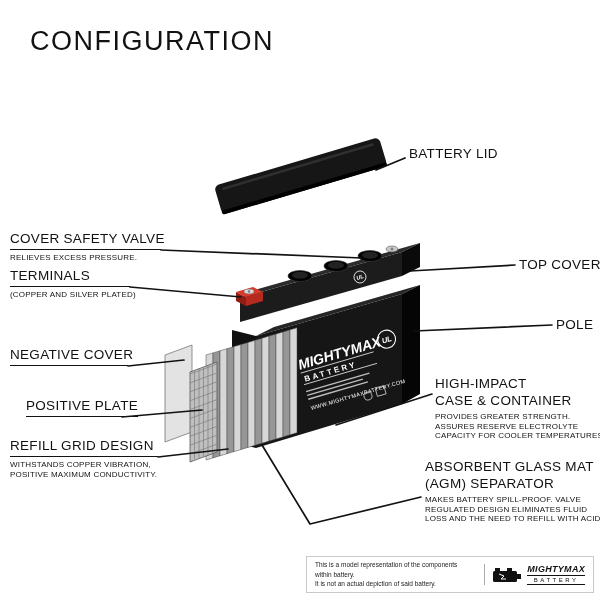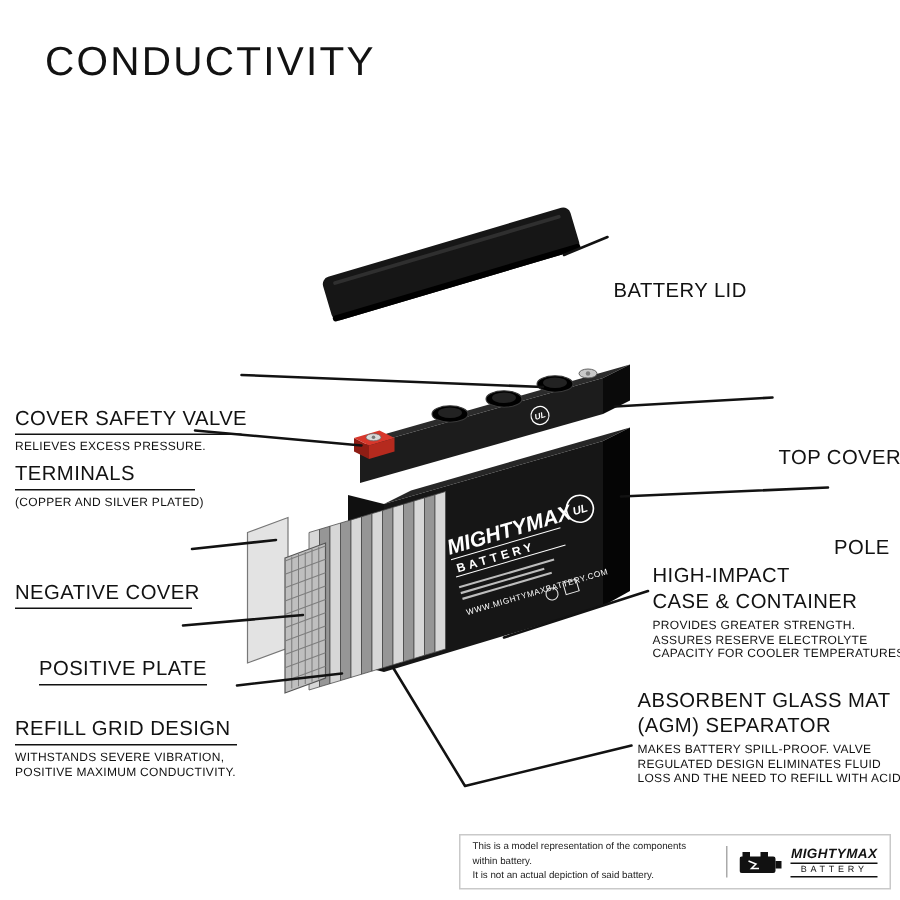--- a/index.html
+++ b/index.html
@@ -5,21 +5,21 @@
   html,body{margin:0;padding:0;background:#fff;}
   .canvas{
     position:relative;width:600px;height:600px;background:var(--background,#fff);
     font-family:"Liberation Sans",sans-serif;color:var(--ink,#121212);overflow:hidden;
   }
   .page-title{
     position:absolute;left:30px;top:26px;font-size:27px;font-weight:500;
     letter-spacing:1.5px;white-space:nowrap;
   }
   .callout{position:absolute;}
-  .label-title{font-size:13.5px;letter-spacing:.3px;white-space:nowrap;line-height:15px;margin-top:40px;}
+  .label-title{font-size:13.5px;letter-spacing:.3px;white-space:nowrap;line-height:15px;}
   .underlined{border-bottom:1.6px solid var(--ink,#121212);padding-bottom:3px;}
   .label-desc{font-size:8px;letter-spacing:.2px;margin-top:3px;line-height:9.5px;white-space:nowrap;}
   .title-line{font-size:13.5px;letter-spacing:.3px;line-height:17px;white-space:nowrap;}
   .art{position:absolute;left:0;top:0;}
   .leader{stroke:var(--ink,#121212);stroke-width:1.7;fill:none;stroke-linecap:round;stroke-linejoin:round;}
   .plateL{fill:var(--plate_light,#d7d7d7);stroke:#454545;stroke-width:.5;}
   .plateD{fill:var(--plate_dark,#969696);stroke:#454545;stroke-width:.5;}
   .footer{
     position:absolute;left:306px;top:556px;width:288px;height:37px;box-sizing:border-box;
     border:1px solid #c9c9c9;display:flex;align-items:center;gap:9px;padding:3px 8px;
@@ -155,21 +155,21 @@
       <path class="leader" d="M515,265 L410,271"></path>
       <path class="leader" d="M552,325 L414,331"></path>
       <path class="leader" d="M128,366 L184,360"></path>
       <path class="leader" d="M122,417 L202,410"></path>
       <path class="leader" d="M158,457 L228,449"></path>
       <path class="leader" d="M432,394 L336,425"></path>
       <path class="leader" d="M262,445 L310,524 L421,497"></path>
     </g>
   </svg>
 
-  <div class="page-title">CONDUCTIVITY</div>
+  <div class="page-title">CONFIGURATION</div>
 
   <div class="callout" style="left:409px;top:146px;">
     <div class="label-title">BATTERY LID</div>
   </div>
 
   <div class="callout" style="left:519px;top:257px;">
     <div class="label-title">TOP COVER</div>
   </div>
 
   <div class="callout" style="left:556px;top:317px;">
@@ -205,21 +205,21 @@
   <div class="callout" style="left:10px;top:347px;">
     <div class="label-title underlined" style="width:118px;">NEGATIVE COVER</div>
   </div>
 
   <div class="callout" style="left:26px;top:398px;text-align:center;">
     <div class="label-title underlined" style="width:112px;">POSITIVE PLATE</div>
   </div>
 
   <div class="callout" style="left:10px;top:438px;">
     <div class="label-title underlined" style="width:148px;">REFILL GRID DESIGN</div>
-    <div class="label-desc">WITHSTANDS SEVERE VIBRATION,</div>
+    <div class="label-desc">WITHSTANDS COPPER VIBRATION,</div>
     <div class="label-desc" style="margin-top:0;">POSITIVE MAXIMUM CONDUCTIVITY.</div>
   </div>
 
   <div class="footer">
     <div class="footer-text">
       <div>This is a model representation of the components within battery.</div>
       <div>It is not an actual depiction of said battery.</div>
     </div>
     <div class="footer-logo">
       <svg width="30" height="18" viewBox="0 0 30 18">

